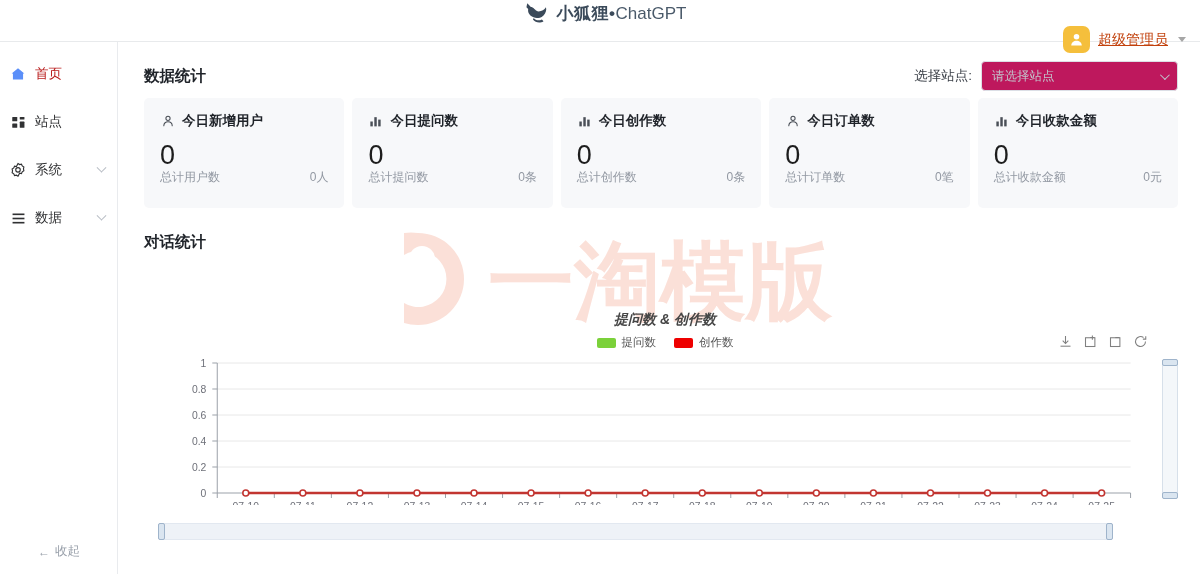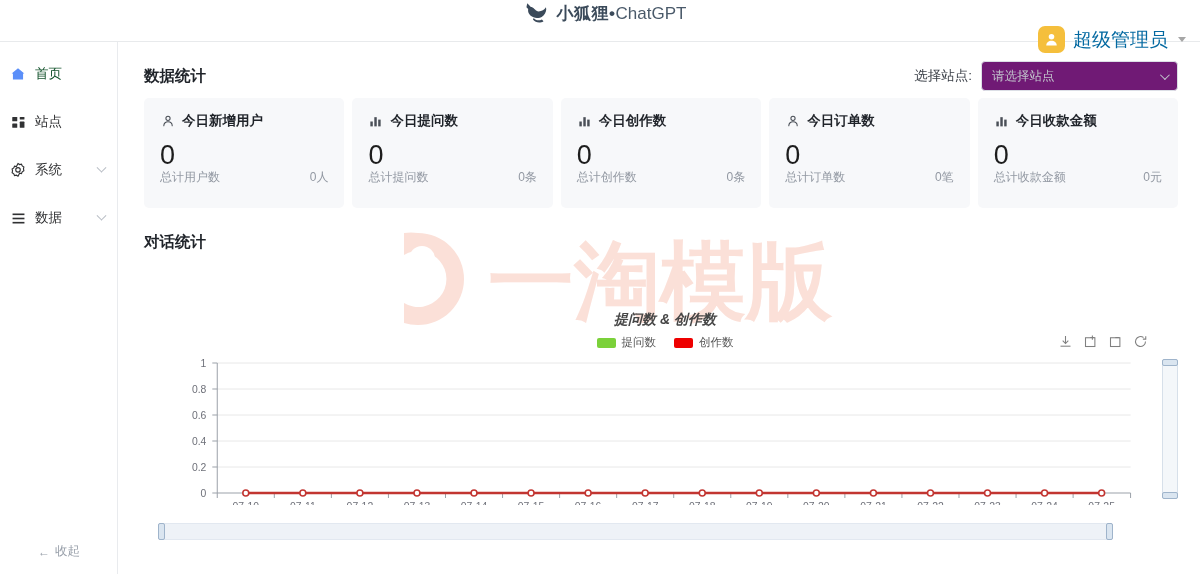--- a/index.html
+++ b/index.html
@@ -32,21 +32,21 @@
 
   .topbar-right {
     margin-left: auto; display: flex; align-items: center;
     gap: 8px; padding-right: 14px;
   }
   .avatar {
     width: 27px; height: 27px; border-radius: 7px;
     background: #f5bf3c; display: flex; align-items: center;
     justify-content: center;
   }
-  .user-name { font-size: 19px; color: #0369a1; }
+  .user-name { font-size: 14px; color: #c2410c; text-decoration: underline; }
   .caret-down {
     width: 0; height: 0; border-left: 4.5px solid transparent;
     border-right: 4.5px solid transparent; border-top: 5px solid #a6a6a6;
     margin-left: 2px;
   }
 
   
   .sidebar {
     position: absolute; top: 42px; left: 0;
     width: 118px; height: 532px;
@@ -55,21 +55,21 @@
     z-index: 10;
   }
   .menu { padding-top: 16px; }
   .menu-item {
     display: flex; align-items: center;
     height: 32px; margin-bottom: 16px;
     padding-left: 10px; gap: 9px;
     font-size: 13.5px; color: #303133;
     cursor: pointer; position: relative;
   }
-  .menu-item.active { color: #14532d; }
+  .menu-item.active { color: #b91c1c; }
   .menu-item .mi-icon {
     width: 16px; height: 16px; display: flex;
     align-items: center; justify-content: center; flex: 0 0 16px;
   }
   .menu-item .mi-label { white-space: nowrap; }
   .menu-chevron {
     margin-left: auto; margin-right: 12px;
     width: 7px; height: 7px;
     border-right: 1.3px solid #b7bcc4;
     border-bottom: 1.3px solid #b7bcc4;
@@ -93,21 +93,21 @@
   .section-head {
     display: flex; align-items: center;
     padding: 22px 22px 0 26px; height: 46px;
   }
   .section-title { font-size: 15.5px; font-weight: 700; color: #1f2329; }
   .site-picker { margin-left: auto; display: flex; align-items: center; gap: 9px; }
   .site-picker-label { font-size: 13.5px; color: #3a3f47; }
   .select-box {
     width: 197px; height: 30px; border: 1px solid #dcdfe6;
     border-radius: 4px; display: flex; align-items: center;
-    padding: 0 10px; background: #701a75; cursor: pointer;
+    padding: 0 10px; background: #be185d; cursor: pointer;
   }
   .select-placeholder { font-size: 12.5px; color: #c3c6cd; }
   .select-chevron {
     margin-left: auto; width: 7px; height: 7px;
     border-right: 1.3px solid #c0c4cc; border-bottom: 1.3px solid #c0c4cc;
     transform: rotate(45deg) translateY(-2px);
   }
 
   
   .cards {

